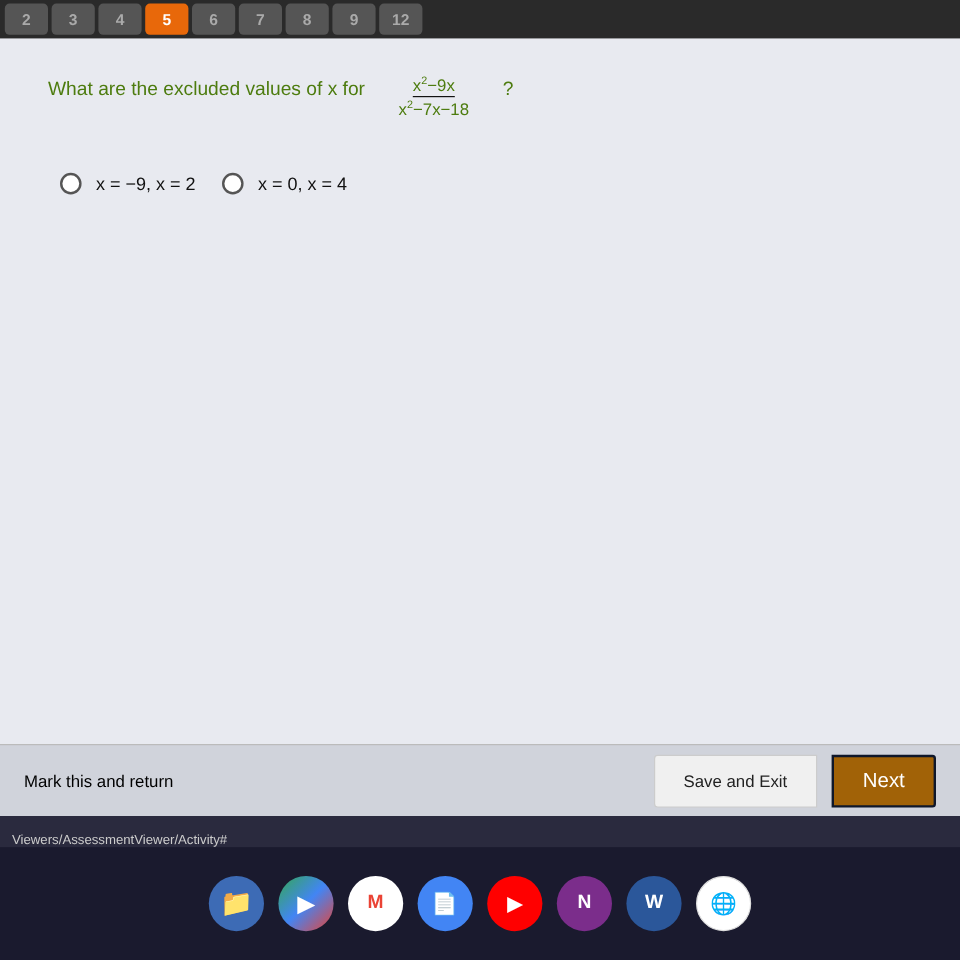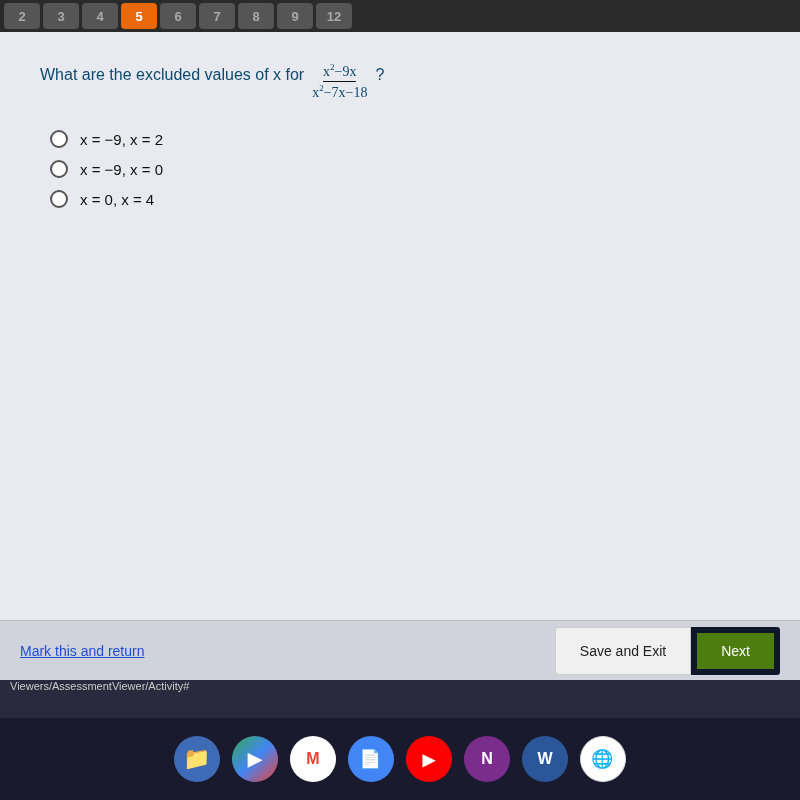--- a/index.html
+++ b/index.html
@@ -52,39 +52,38 @@
       padding: 30px 40px 20px 40px;
       position: relative;
     }
 
     .question-area {
       background: transparent;
     }
 
     .question-text {
       font-size: 16px;
-      color: #0c4a6e;
-      margin-bottom: 30px;
+      color: #4d7c0f;
+      margin-bottom: 46px;
       display: flex;
       align-items: flex-start;
-      gap: 2px;
+      gap: 22px;
     }
 
     .question-label {
       white-space: nowrap;
       line-height: 1.6;
     }
 
     .fraction-container {
       display: inline-flex;
       flex-direction: column;
       align-items: center;
       margin: 0 2px;
       vertical-align: middle;
-      font-family: Liberation Serif, serif;
     }
 
     .fraction-num {
       font-size: 14px;
       border-bottom: 1px solid #111;
       padding-bottom: 1px;
       text-align: center;
     }
 
     .fraction-den {
@@ -94,22 +93,22 @@
     }
 
     .superscript {
       font-size: 9px;
       vertical-align: super;
     }
 
     .options-list {
       list-style: none;
       display: flex;
-      flex-direction: column;
-      gap: 12px;
+      flex-direction: row;
+      gap: 22px;
       margin-left: 10px;
     }
 
     .option-item {
       display: flex;
       align-items: center;
       gap: 12px;
       font-size: 15px;
       color: #111;
       cursor: pointer;
@@ -130,65 +129,64 @@
       height: 60px;
       background: #d0d3db;
       display: flex;
       align-items: center;
       justify-content: space-between;
       padding: 0 20px 0 20px;
       border-top: 1px solid #bbb;
     }
 
     .mark-return-link {
-      color: #1d4ed8;
-      font-size: 14px;
-      text-decoration: underline;
+      color: #000000;
+      font-size: 14px;
       cursor: pointer;
     }
 
     .bottom-buttons {
       display: flex;
-      gap: 0;
+      gap: 12px;
     }
 
     .save-exit-btn {
       background: #f0f0f0;
       border: 1px solid #ccc;
       padding: 10px 24px;
       font-size: 14px;
       color: #222;
       cursor: pointer;
       border-radius: 3px 0 0 3px;
     }
 
     .next-btn {
-      background: #4d7c0f;
-      border: 6px solid #0f172a;
+      background: #a16207;
+      border: 2px solid #0f172a;
       padding: 10px 24px;
-      font-size: 14px;
+      font-size: 17px;
       color: white;
       cursor: pointer;
       border-radius: 0 3px 3px 0;
     }
 
     
     .taskbar {
       width: 100%;
       height: 120px;
       background: #1a1a2e;
       display: flex;
       flex-direction: column;
     }
 
     .url-bar {
-      height: 38px;
+      height: 26px;
       background: #2a2a3e;
       display: flex;
-      align-items: flex-start;
+      align-items: flex-end;
       padding: 0 10px;
     }
 
     .url-text {
       font-size: 11px;
       color: #ccc;
     }
 
     .taskbar-icons {
       flex: 1;
@@ -243,24 +241,20 @@
       <span class="question-label">?</span>
     </div>
 
     <ul class="options-list">
       <li class="option-item">
         <div class="radio-circle"></div>
         <span>x = −9, x = 2</span>
       </li>
       <li class="option-item">
         <div class="radio-circle"></div>
-        <span>x = −9, x = 0</span>
-      </li>
-      <li class="option-item">
-        <div class="radio-circle"></div>
         <span>x = 0, x = 4</span>
       </li>
     </ul>
   </div>
 </div>
 
 <div class="bottom-bar">
   <span class="mark-return-link">Mark this and return</span>
   <div class="bottom-buttons">
     <button class="save-exit-btn">Save and Exit</button>

